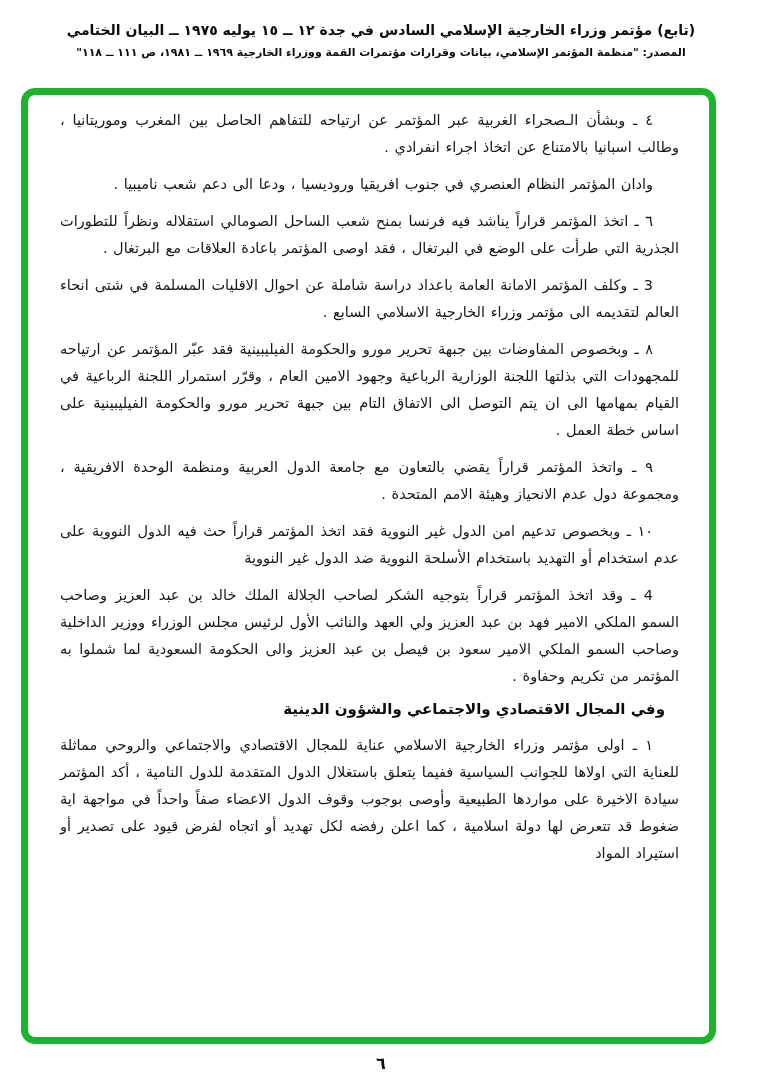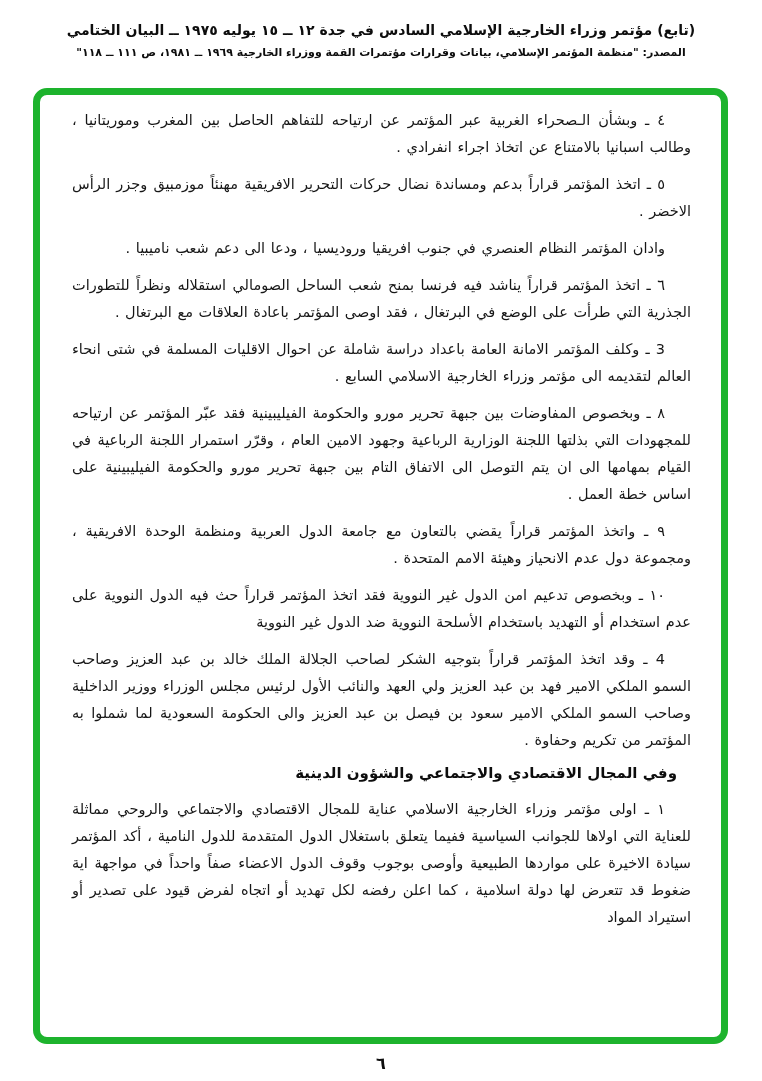--- a/index.html
+++ b/index.html
@@ -31,21 +31,21 @@
   }
   .header-source {
     font-size: 11px;
     font-weight: bold;
     line-height: 16px;
     margin-top: 5px;
     color: #0d0d0d;
   }
   .green-frame {
     position: absolute;
-    left: 33px;
+    left: 21px;
     top: 88px;
     width: 695px;
     height: 956px;
     box-sizing: border-box;
     border: 7px solid #1db32d;
     border-radius: 14px;
     padding: 12px 30px 6px 32px;
     direction: rtl;
     overflow: hidden;
     background: #ffffff;
@@ -84,21 +84,20 @@
 
 <div class="page">
 
   <div class="header">
     <div class="header-title">(تابع) مؤتمر وزراء الخارجية الإسلامي السادس في جدة ١٢ ــ ١٥ يوليه ١٩٧٥ ــ البيان الختامي</div>
     <div class="header-source">المصدر: "منظمة المؤتمر الإسلامي، بيانات وقرارات مؤتمرات القمة ووزراء الخارجية ١٩٦٩ ــ ١٩٨١، ص ١١١ ــ ١١٨"</div>
   </div>
 
   <div class="green-frame">
     <p class="para">٤ ـ وبشأن الـصحراء الغربية عبر المؤتمر عن ارتياحه للتفاهم الحاصل بين المغرب وموريتانيا ، وطالب اسبانيا بالامتناع عن اتخاذ اجراء انفرادي .</p>
-    <p class="para">٥ ـ اتخذ المؤتمر قراراً بدعم ومساندة نضال حركات التحرير الافريقية مهنئاً موزمبيق وجزر الرأس الاخضر .</p>
     <p class="para">وادان المؤتمر النظام العنصري في جنوب افريقيا وروديسيا ، ودعا الى دعم شعب ناميبيا .</p>
     <p class="para">٦ ـ اتخذ المؤتمر قراراً يناشد فيه فرنسا بمنح شعب الساحل الصومالي استقلاله ونظراً للتطورات الجذرية التي طرأت على الوضع في البرتغال ، فقد اوصى المؤتمر باعادة العلاقات مع البرتغال .</p>
     <p class="para">3 ـ وكلف المؤتمر الامانة العامة باعداد دراسة شاملة عن احوال الاقليات المسلمة في شتى انحاء العالم لتقديمه الى مؤتمر وزراء الخارجية الاسلامي السابع .</p>
     <p class="para">٨ ـ وبخصوص المفاوضات بين جبهة تحرير مورو والحكومة الفيليبينية فقد عبّر المؤتمر عن ارتياحه للمجهودات التي بذلتها اللجنة الوزارية الرباعية وجهود الامين العام ، وقرّر استمرار اللجنة الرباعية في القيام بمهامها الى ان يتم التوصل الى الاتفاق التام بين جبهة تحرير مورو والحكومة الفيليبينية على اساس خطة العمل .</p>
     <p class="para">٩ ـ واتخذ المؤتمر قراراً يقضي بالتعاون مع جامعة الدول العربية ومنظمة الوحدة الافريقية ، ومجموعة دول عدم الانحياز وهيئة الامم المتحدة .</p>
     <p class="para">١٠ ـ وبخصوص تدعيم امن الدول غير النووية فقد اتخذ المؤتمر قراراً حث فيه الدول النووية على عدم استخدام أو التهديد باستخدام الأسلحة النووية ضد الدول غير النووية</p>
     <p class="para">4 ـ وقد اتخذ المؤتمر قراراً بتوجيه الشكر لصاحب الجلالة الملك خالد بن عبد العزيز وصاحب السمو الملكي الامير فهد بن عبد العزيز ولي العهد والنائب الأول لرئيس مجلس الوزراء ووزير الداخلية وصاحب السمو الملكي الامير سعود بن فيصل بن عبد العزيز والى الحكومة السعودية لما شملوا به المؤتمر من تكريم وحفاوة .</p>
     <div class="section-heading">وفي المجال الاقتصادي والاجتماعي والشؤون الدينية</div>
     <p class="para">١ ـ اولى مؤتمر وزراء الخارجية الاسلامي عناية للمجال الاقتصادي والاجتماعي والروحي مماثلة للعناية التي اولاها للجوانب السياسية ففيما يتعلق باستغلال الدول المتقدمة للدول النامية ، أكد المؤتمر سيادة الاخيرة على مواردها الطبيعية وأوصى بوجوب وقوف الدول الاعضاء صفاً واحداً في مواجهة اية ضغوط قد تتعرض لها دولة اسلامية ، كما اعلن رفضه لكل تهديد أو اتجاه لفرض قيود على تصدير أو استيراد المواد</p>
   </div>

